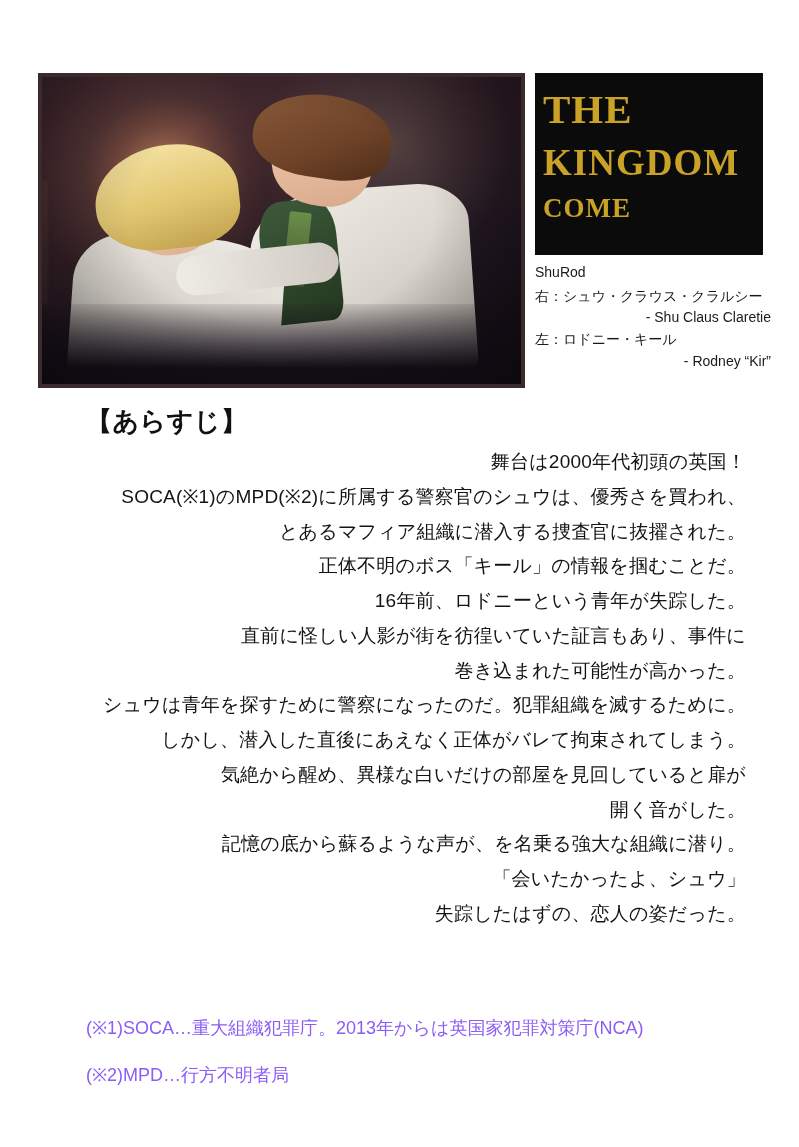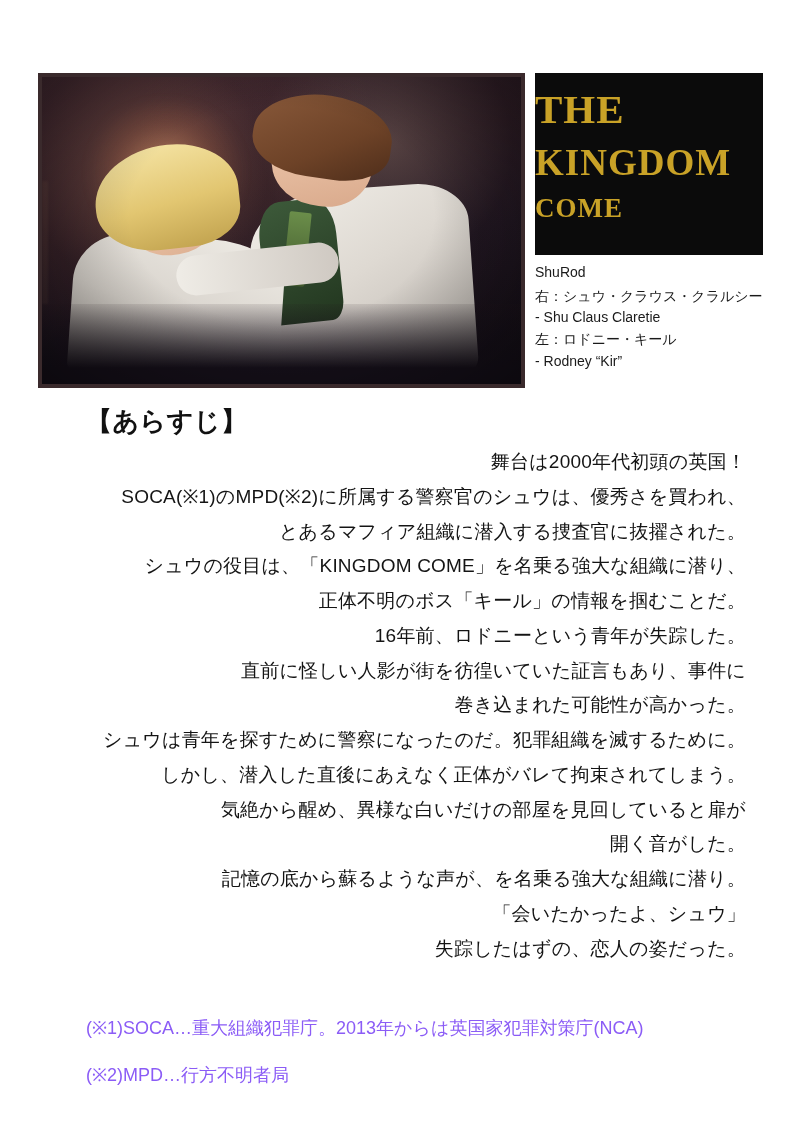--- a/index.html
+++ b/index.html
@@ -181,37 +181,37 @@
     width: 228px;
     height: 182px;
     background: #0b0b0b;
   }
   .title-line {
     color: #c9a227;
     font-family: "Liberation Serif", serif;
     font-weight: 700;
     letter-spacing: 1px;
     line-height: 1.0;
-    padding-left: 0;
+    padding-left: 8px;
   }
   .title-1 { font-size: 41px; padding-top: 16px; }
   .title-2 { font-size: 37px; padding-top: 14px; }
   .title-3 { font-size: 27px; padding-top: 14px; }
 
   .credits {
     position: absolute;
     left: 535px;
     top: 262px;
     width: 252px;
     font-size: 14px;
     line-height: 1.55;
     color: #1a1a1a;
   }
   .credits .pair { text-align: left; }
-  .credits .romaji { text-align: left; padding-right: 16px; }
+  .credits .romaji { text-align: right; padding-right: 16px; }
   .credits .ship { text-align: left; padding-bottom: 2px; }
 
   
   .synopsis {
     position: absolute;
     left: 86px;
     top: 404px;
     width: 660px;
   }
   .synopsis-heading {
@@ -279,21 +279,20 @@
     <div class="romaji">- Rodney “Kir”</div>
   </div>
 
 </div>
 
 <div class="synopsis">
   <div class="synopsis-heading">【あらすじ】</div>
   <p>舞台は2000年代初頭の英国！</p>
   <p>SOCA(※1)のMPD(※2)に所属する警察官のシュウは、優秀さを買われ、</p>
   <p>とあるマフィア組織に潜入する捜査官に抜擢された。</p>
-  <p>シュウの役目は、「KINGDOM COME」を名乗る強大な組織に潜り、</p>
   <p>正体不明のボス「キール」の情報を掴むことだ。</p>
   <p>16年前、ロドニーという青年が失踪した。</p>
   <p>直前に怪しい人影が街を彷徨いていた証言もあり、事件に</p>
   <p>巻き込まれた可能性が高かった。</p>
   <p>シュウは青年を探すために警察になったのだ。犯罪組織を滅するために。</p>
   <p>しかし、潜入した直後にあえなく正体がバレて拘束されてしまう。</p>
   <p>気絶から醒め、異様な白いだけの部屋を見回していると扉が</p>
   <p>開く音がした。</p>
   <p>記憶の底から蘇るような声が、を名乗る強大な組織に潜り。</p>
   <p>「会いたかったよ、シュウ」</p>

